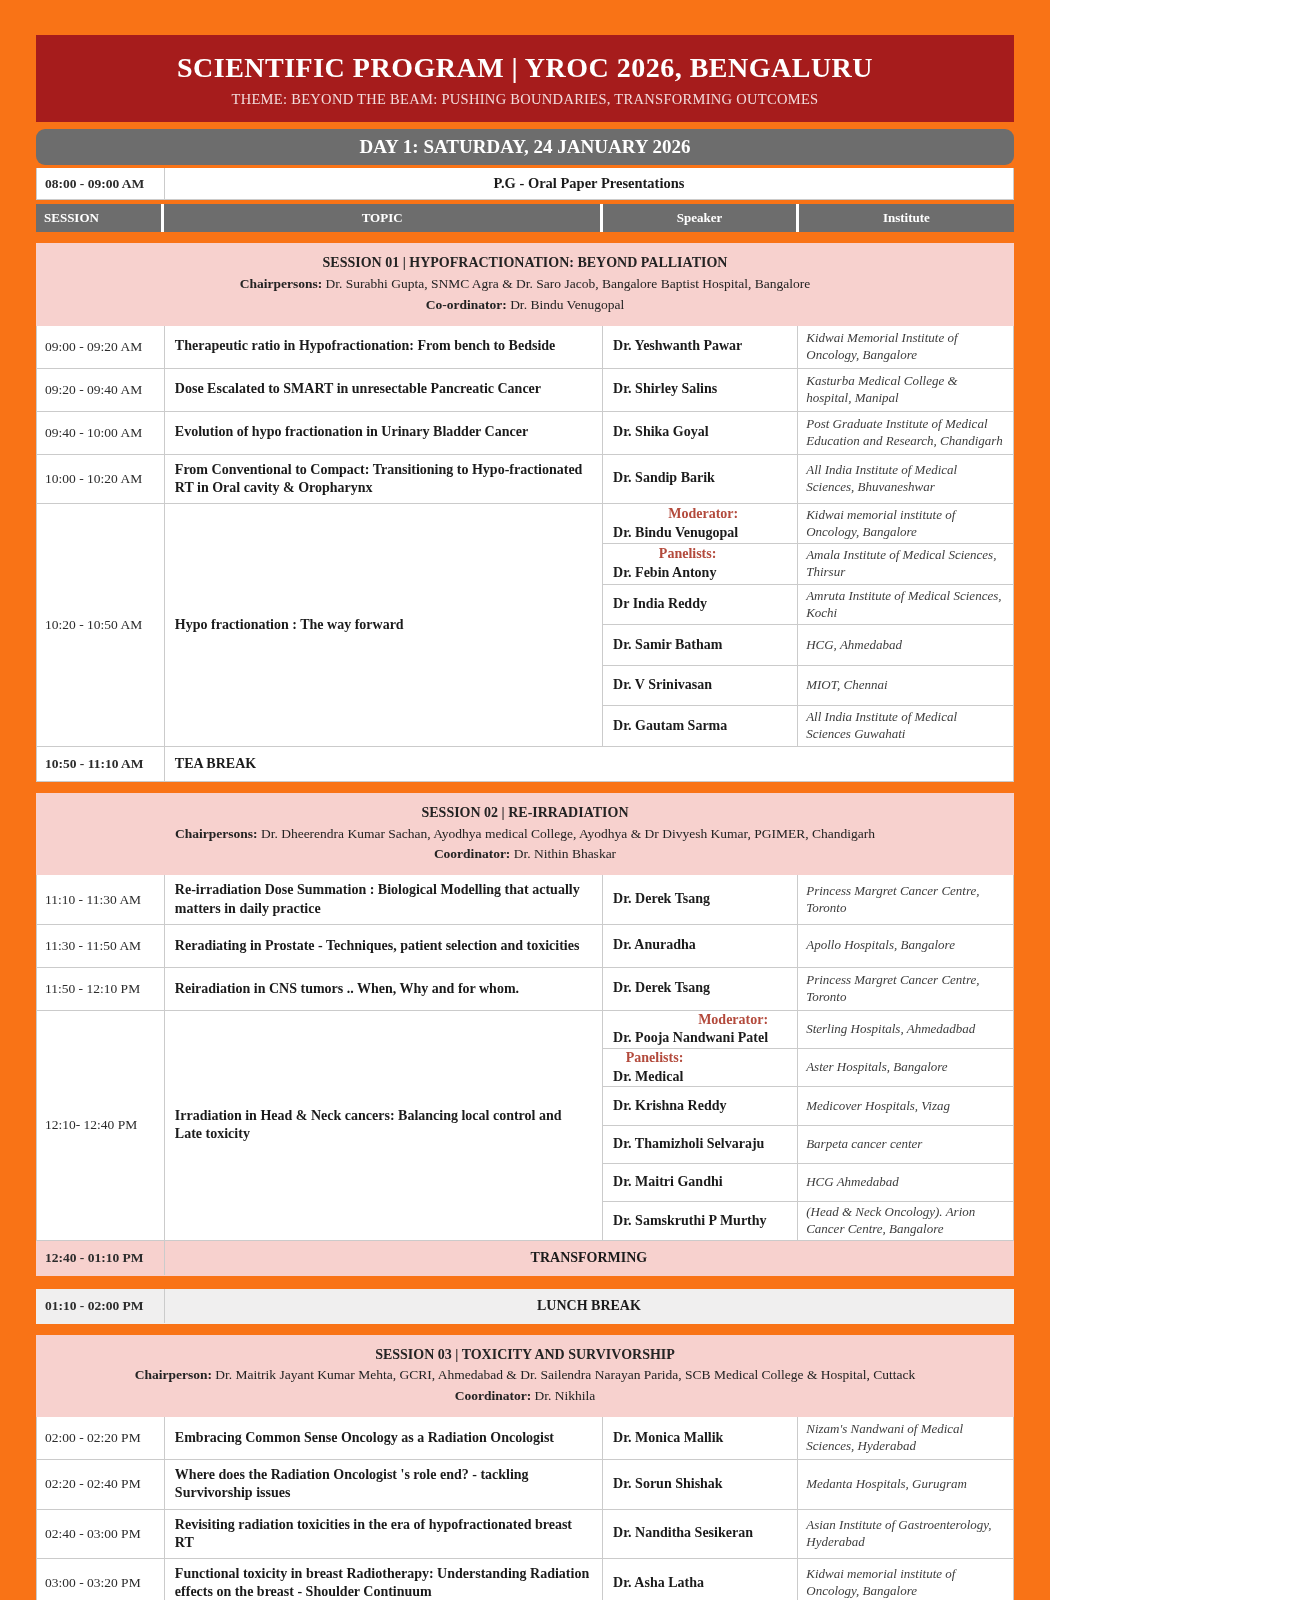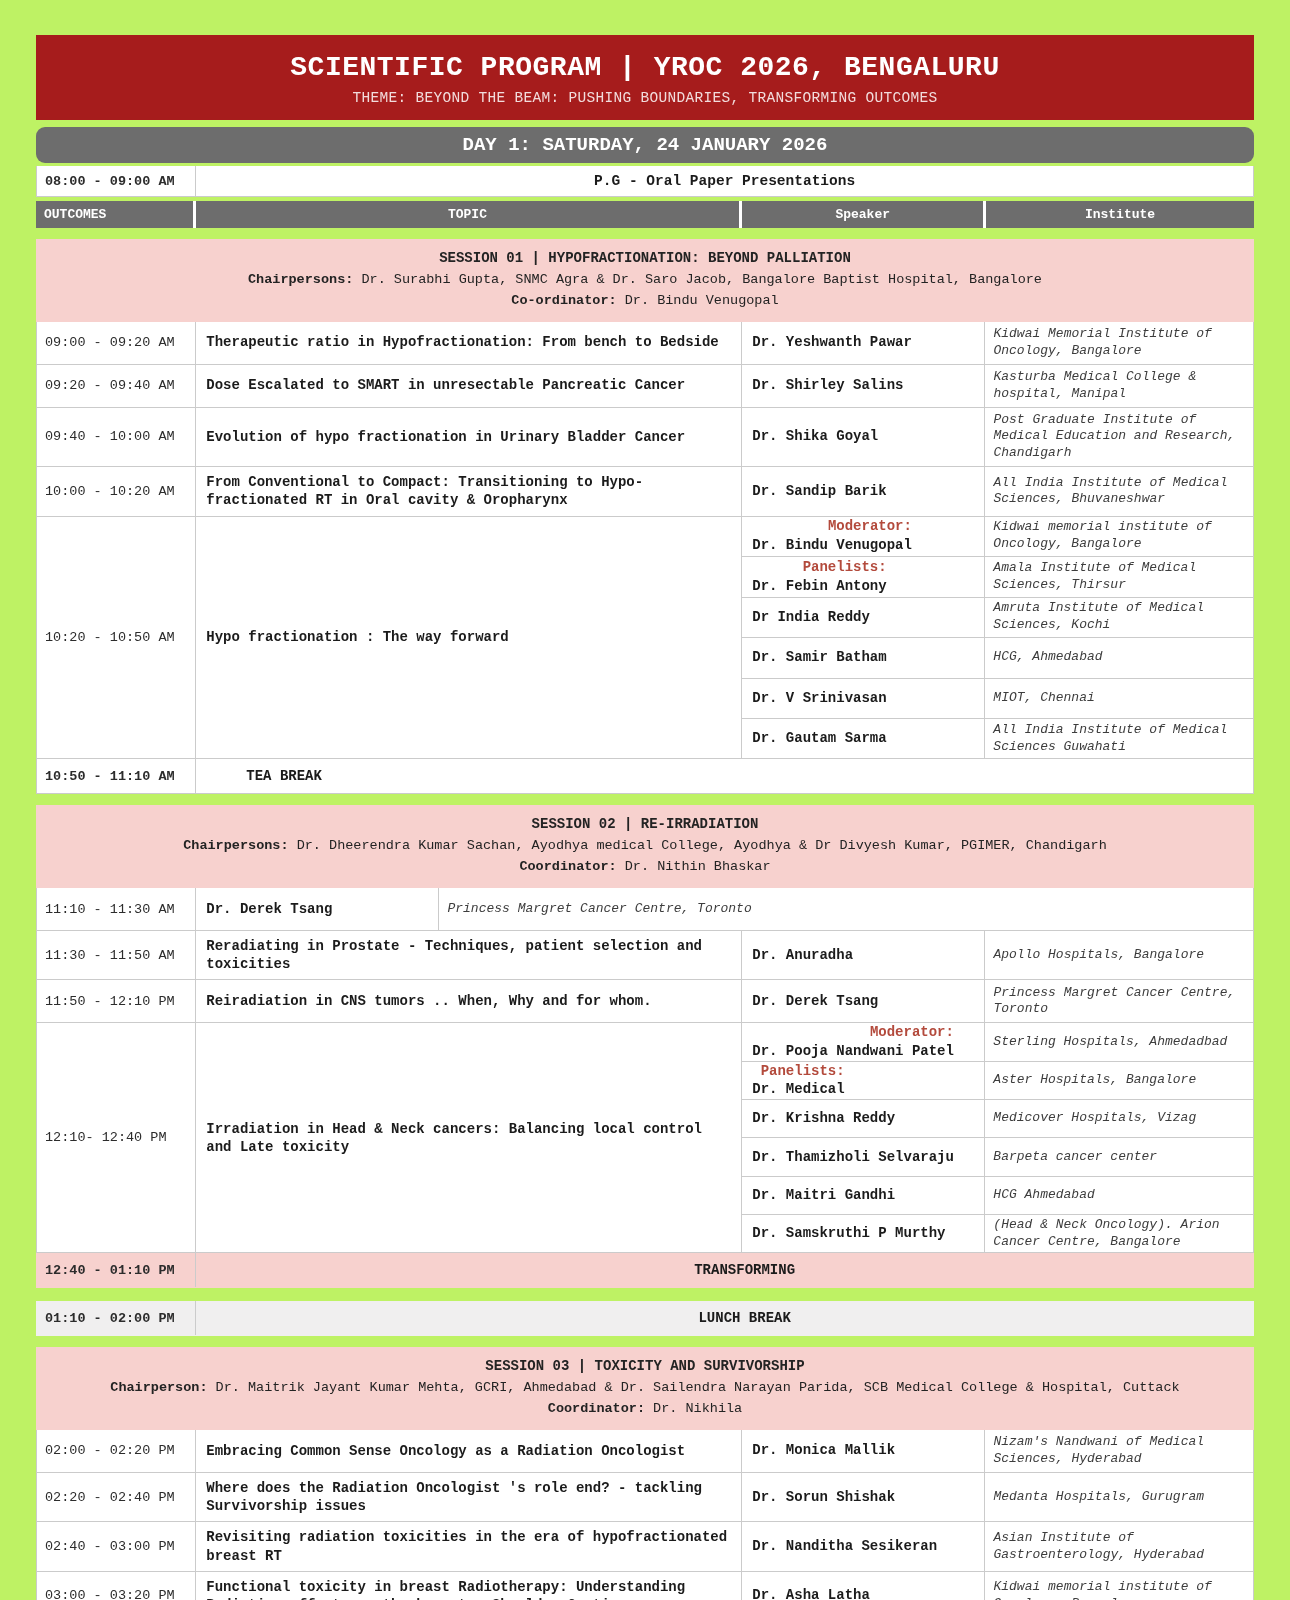--- a/index.html
+++ b/index.html
@@ -1,23 +1,23 @@
 <!DOCTYPE html>
 <html><head>
 <meta charset="utf-8">
 <style>
   :root{
     --red:#a61c1c; --gray:#6d6d6d; --pink:#f7d1ce; --bd:#cbcbcb;
     --label:#b34a3c; --ink:#1b1b1b; --inst:#3d3d3d; --ltgray:#f0efef;
   }
   html,body{margin:0;padding:0;background:#ffffff;}
   .page{
-    width:1290px;height:1600px;box-sizing:border-box;overflow:hidden;
-    background:#bef264;padding:35px 36px 0 36px;
-    font-family:Liberation Mono, monospace;color:var(--ink);
+    width:1050px;height:1600px;box-sizing:border-box;overflow:hidden;
+    background:#f97316;padding:35px 36px 0 36px;
+    font-family:Liberation Serif, serif;color:var(--ink);
   }
   .masthead{background:var(--red);color:#fff;text-align:center;padding:17px 10px 14px;}
   .masthead-title{font-size:28px;font-weight:bold;letter-spacing:.5px;}
   .masthead-subtitle{font-size:14.5px;margin-top:7px;color:#f2dcdc;letter-spacing:.3px;}
   .day-banner{background:var(--gray);color:#fff;text-align:center;font-weight:bold;
     font-size:19px;padding:7px 0;margin-top:7px;border-radius:9px;}
   .pre-row{display:flex;margin-top:3px;border-bottom:1px solid #e4e4e4;}
   .pre-row .c-time{font-weight:bold;}
   .c-rest{flex:1;display:flex;align-items:center;justify-content:center;
     font-weight:bold;font-size:14.5px;padding:7px 8px;box-sizing:border-box;}
@@ -45,21 +45,21 @@
   .c-inst{flex:1;box-sizing:border-box;display:flex;align-items:center;
     font-style:italic;font-size:13px;color:var(--inst);padding:4px 8px;line-height:1.3;}
   .talk{min-height:42px;}
   .panelcol{flex:0 0 42%;display:flex;flex-direction:column;}
   .subrow{display:flex;flex:1;border-bottom:1px solid var(--bd);min-height:28px;}
   .subrow:last-child{border-bottom:none;}
   .subrow .c-speaker{flex:0 0 47.6%;}
   .subrow .c-inst{flex:1;}
   .label{color:var(--label);font-weight:bold;}
   .pname{font-weight:bold;color:var(--ink);}
-  .break{min-height:34px;gap:40px;}
+  .break{min-height:34px;}
   .break .c-time{font-weight:bold;}
   .c-merged{flex:1;display:flex;align-items:center;justify-content:center;
     font-weight:bold;font-size:14px;padding:7px 10px;box-sizing:border-box;}
   .tea .c-merged{justify-content:flex-start;}
   .inaug{background:var(--pink);border-color:var(--pink);} 
   .lunch{background:var(--ltgray);border-color:var(--ltgray);margin-top:13px;}
 </style>
 </head>
 <body>
 
@@ -70,21 +70,21 @@
   </header>
 
   <div class="day-banner">DAY 1: SATURDAY, 24 JANUARY 2026</div>
 
   <div class="pre-row row">
     <div class="c-time">08:00 - 09:00 AM</div>
     <div class="c-rest">P.G - Oral Paper Presentations</div>
   </div>
 
   <div class="col-header">
-    <div class="hc h-session">OUTCOMES</div>
+    <div class="hc h-session">SESSION</div>
     <div class="hc h-topic">TOPIC</div>
     <div class="hc h-speaker">Speaker</div>
     <div class="hc h-inst">Institute</div>
   </div>
 
   <div id="schedule">
       <div class="session-band">
         <div class="session-title">SESSION 01 | HYPOFRACTIONATION: BEYOND PALLIATION</div>
         <div class="session-line"><span class="band-label">Chairpersons:</span> Dr. Surabhi Gupta, SNMC Agra &amp; Dr. Saro Jacob, Bangalore Baptist Hospital, Bangalore</div>
         <div class="session-line"><span class="band-label">Co-ordinator:</span> Dr. Bindu Venugopal</div>
@@ -173,20 +173,21 @@
         <div class="c-time">10:50 - 11:10 AM</div>
         <div class="c-merged">TEA BREAK</div>
       </div>
       <div class="session-band">
         <div class="session-title">SESSION 02 | RE-IRRADIATION</div>
         <div class="session-line"><span class="band-label">Chairpersons:</span> Dr. Dheerendra Kumar Sachan, Ayodhya medical College, Ayodhya &amp; Dr Divyesh Kumar,  PGIMER, Chandigarh</div>
         <div class="session-line"><span class="band-label">Coordinator:</span> Dr. Nithin Bhaskar</div>
       </div>
       <div class="row talk">
         <div class="c-time">11:10 - 11:30 AM</div>
+        <div class="c-topic">Re-irradiation Dose Summation : Biological Modelling that actually matters in daily practice</div>
         <div class="c-speaker">Dr. Derek Tsang</div>
         <div class="c-inst">Princess Margret Cancer Centre, Toronto</div>
       </div>
       <div class="row talk">
         <div class="c-time">11:30 - 11:50 AM</div>
         <div class="c-topic">Reradiating in Prostate - Techniques, patient selection and toxicities</div>
         <div class="c-speaker">Dr. Anuradha</div>
         <div class="c-inst">Apollo Hospitals, Bangalore</div>
       </div>
       <div class="row talk">

